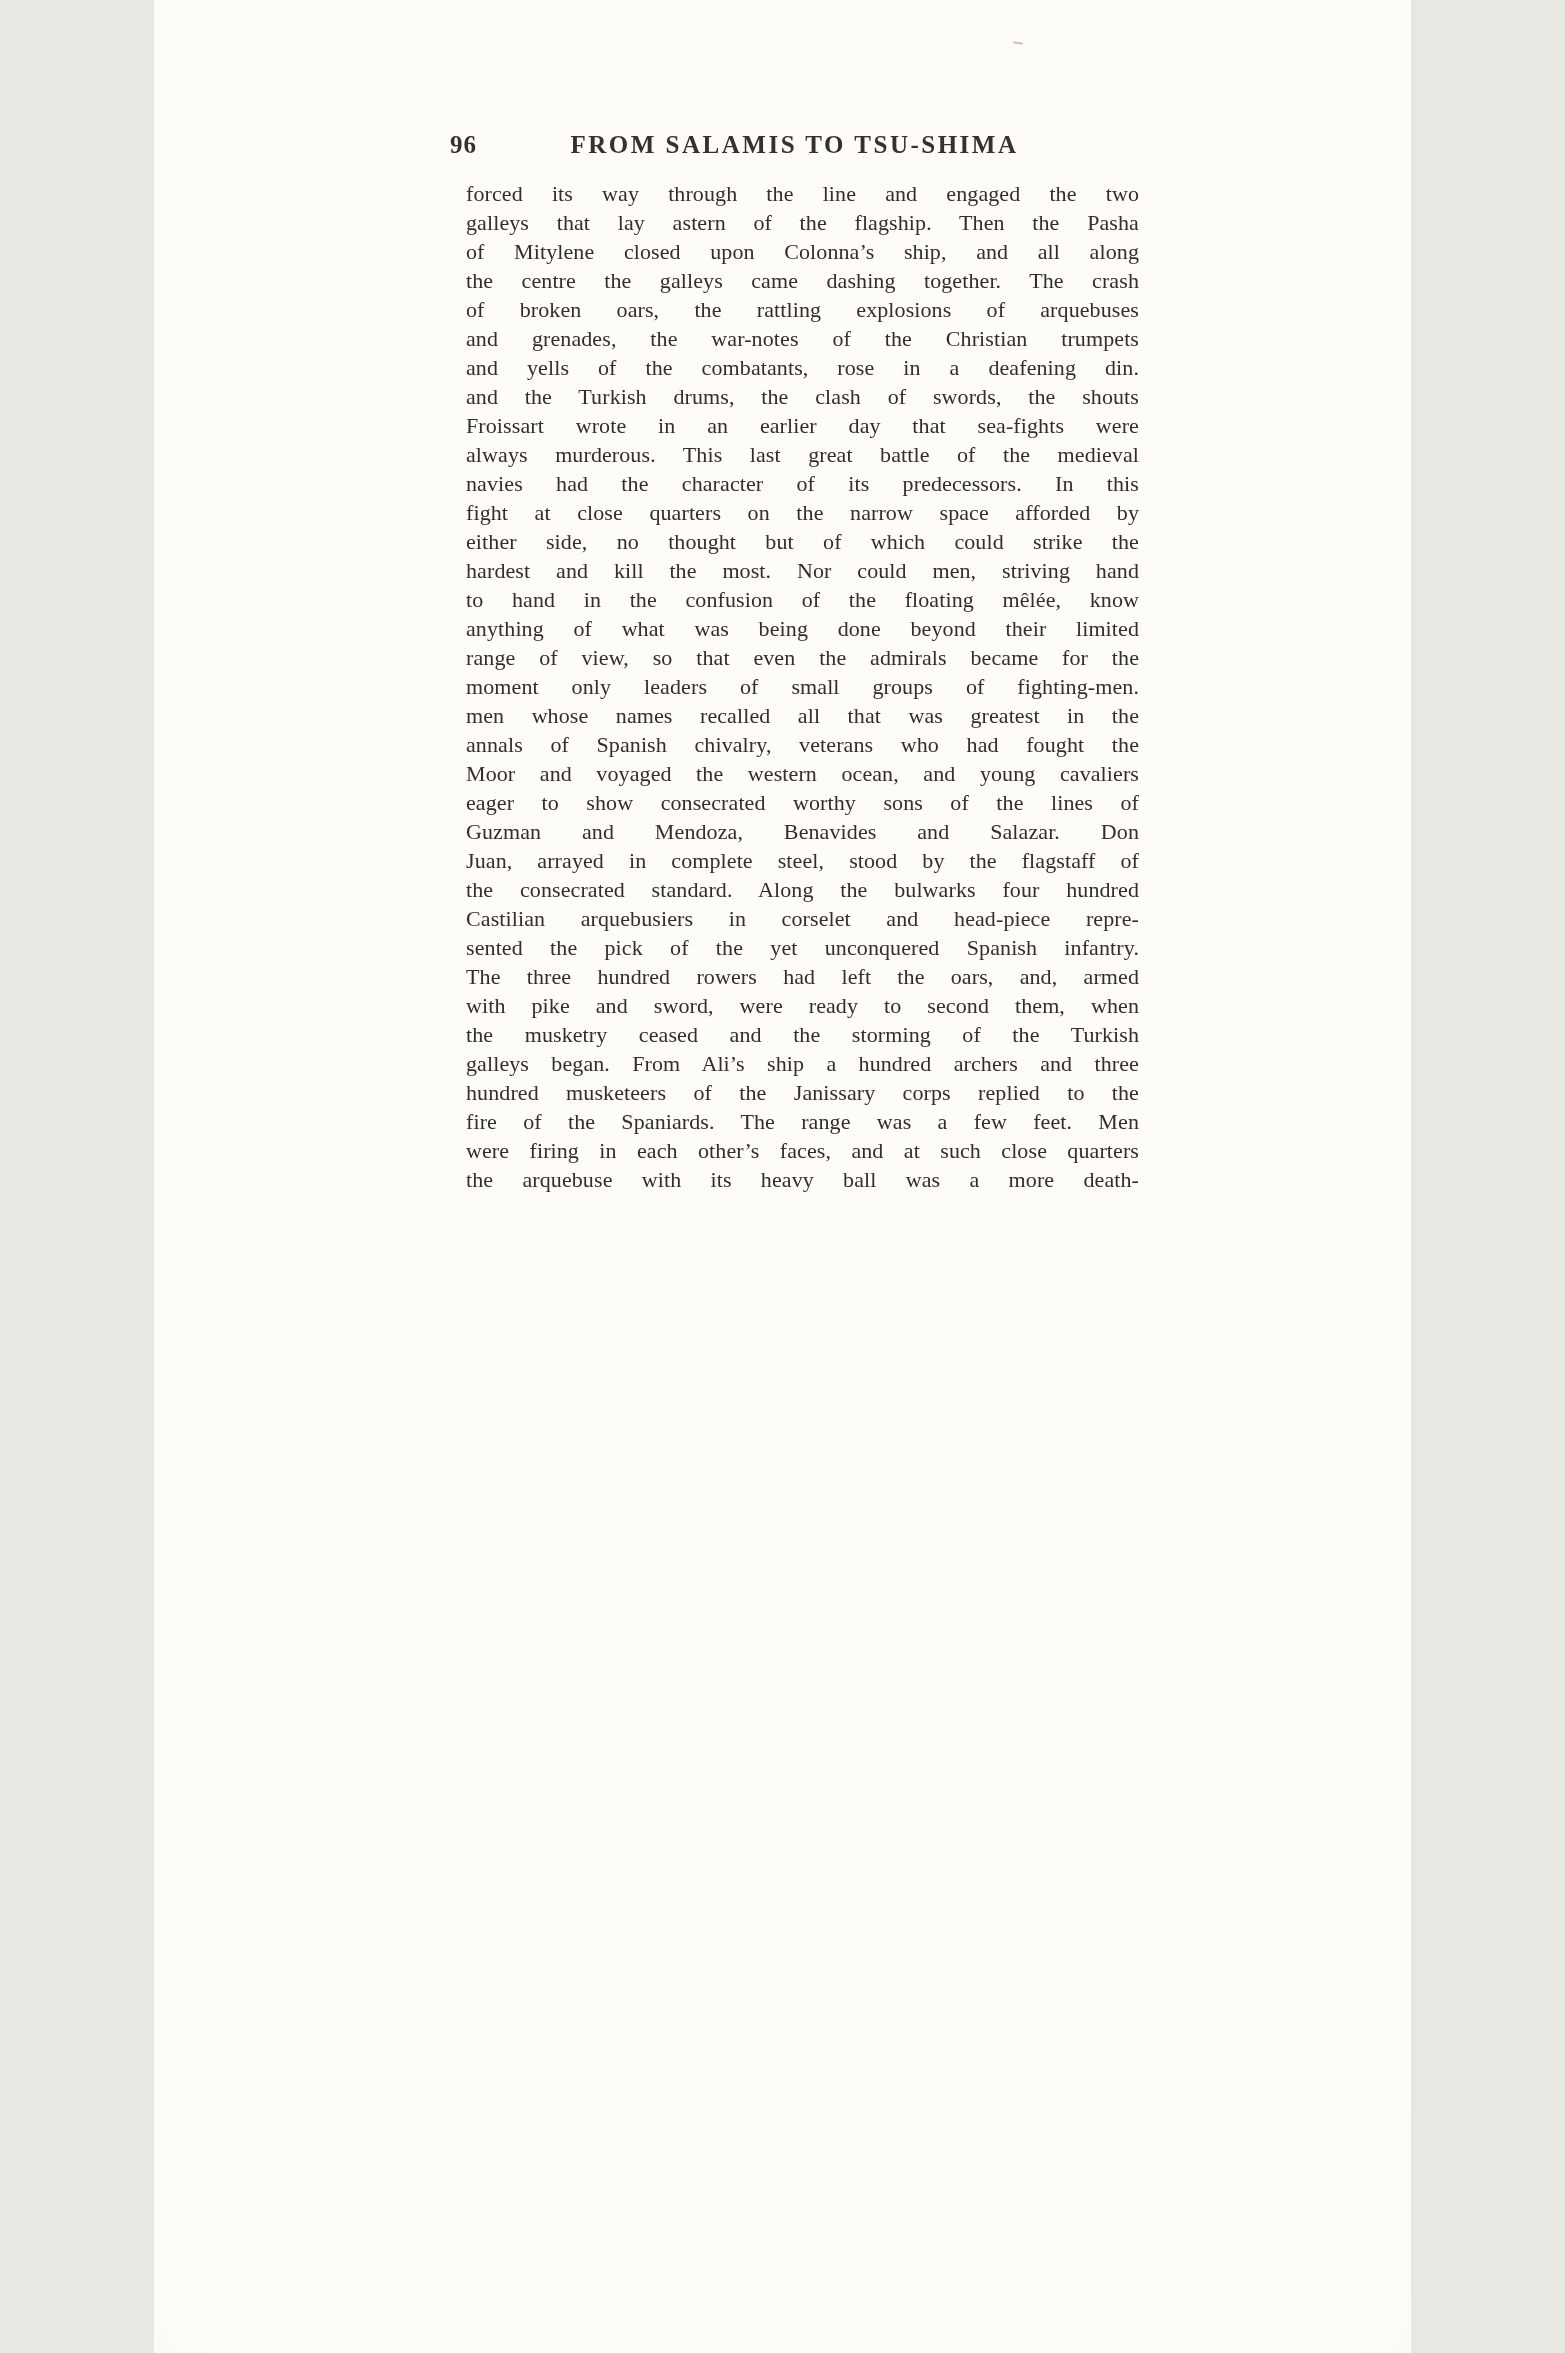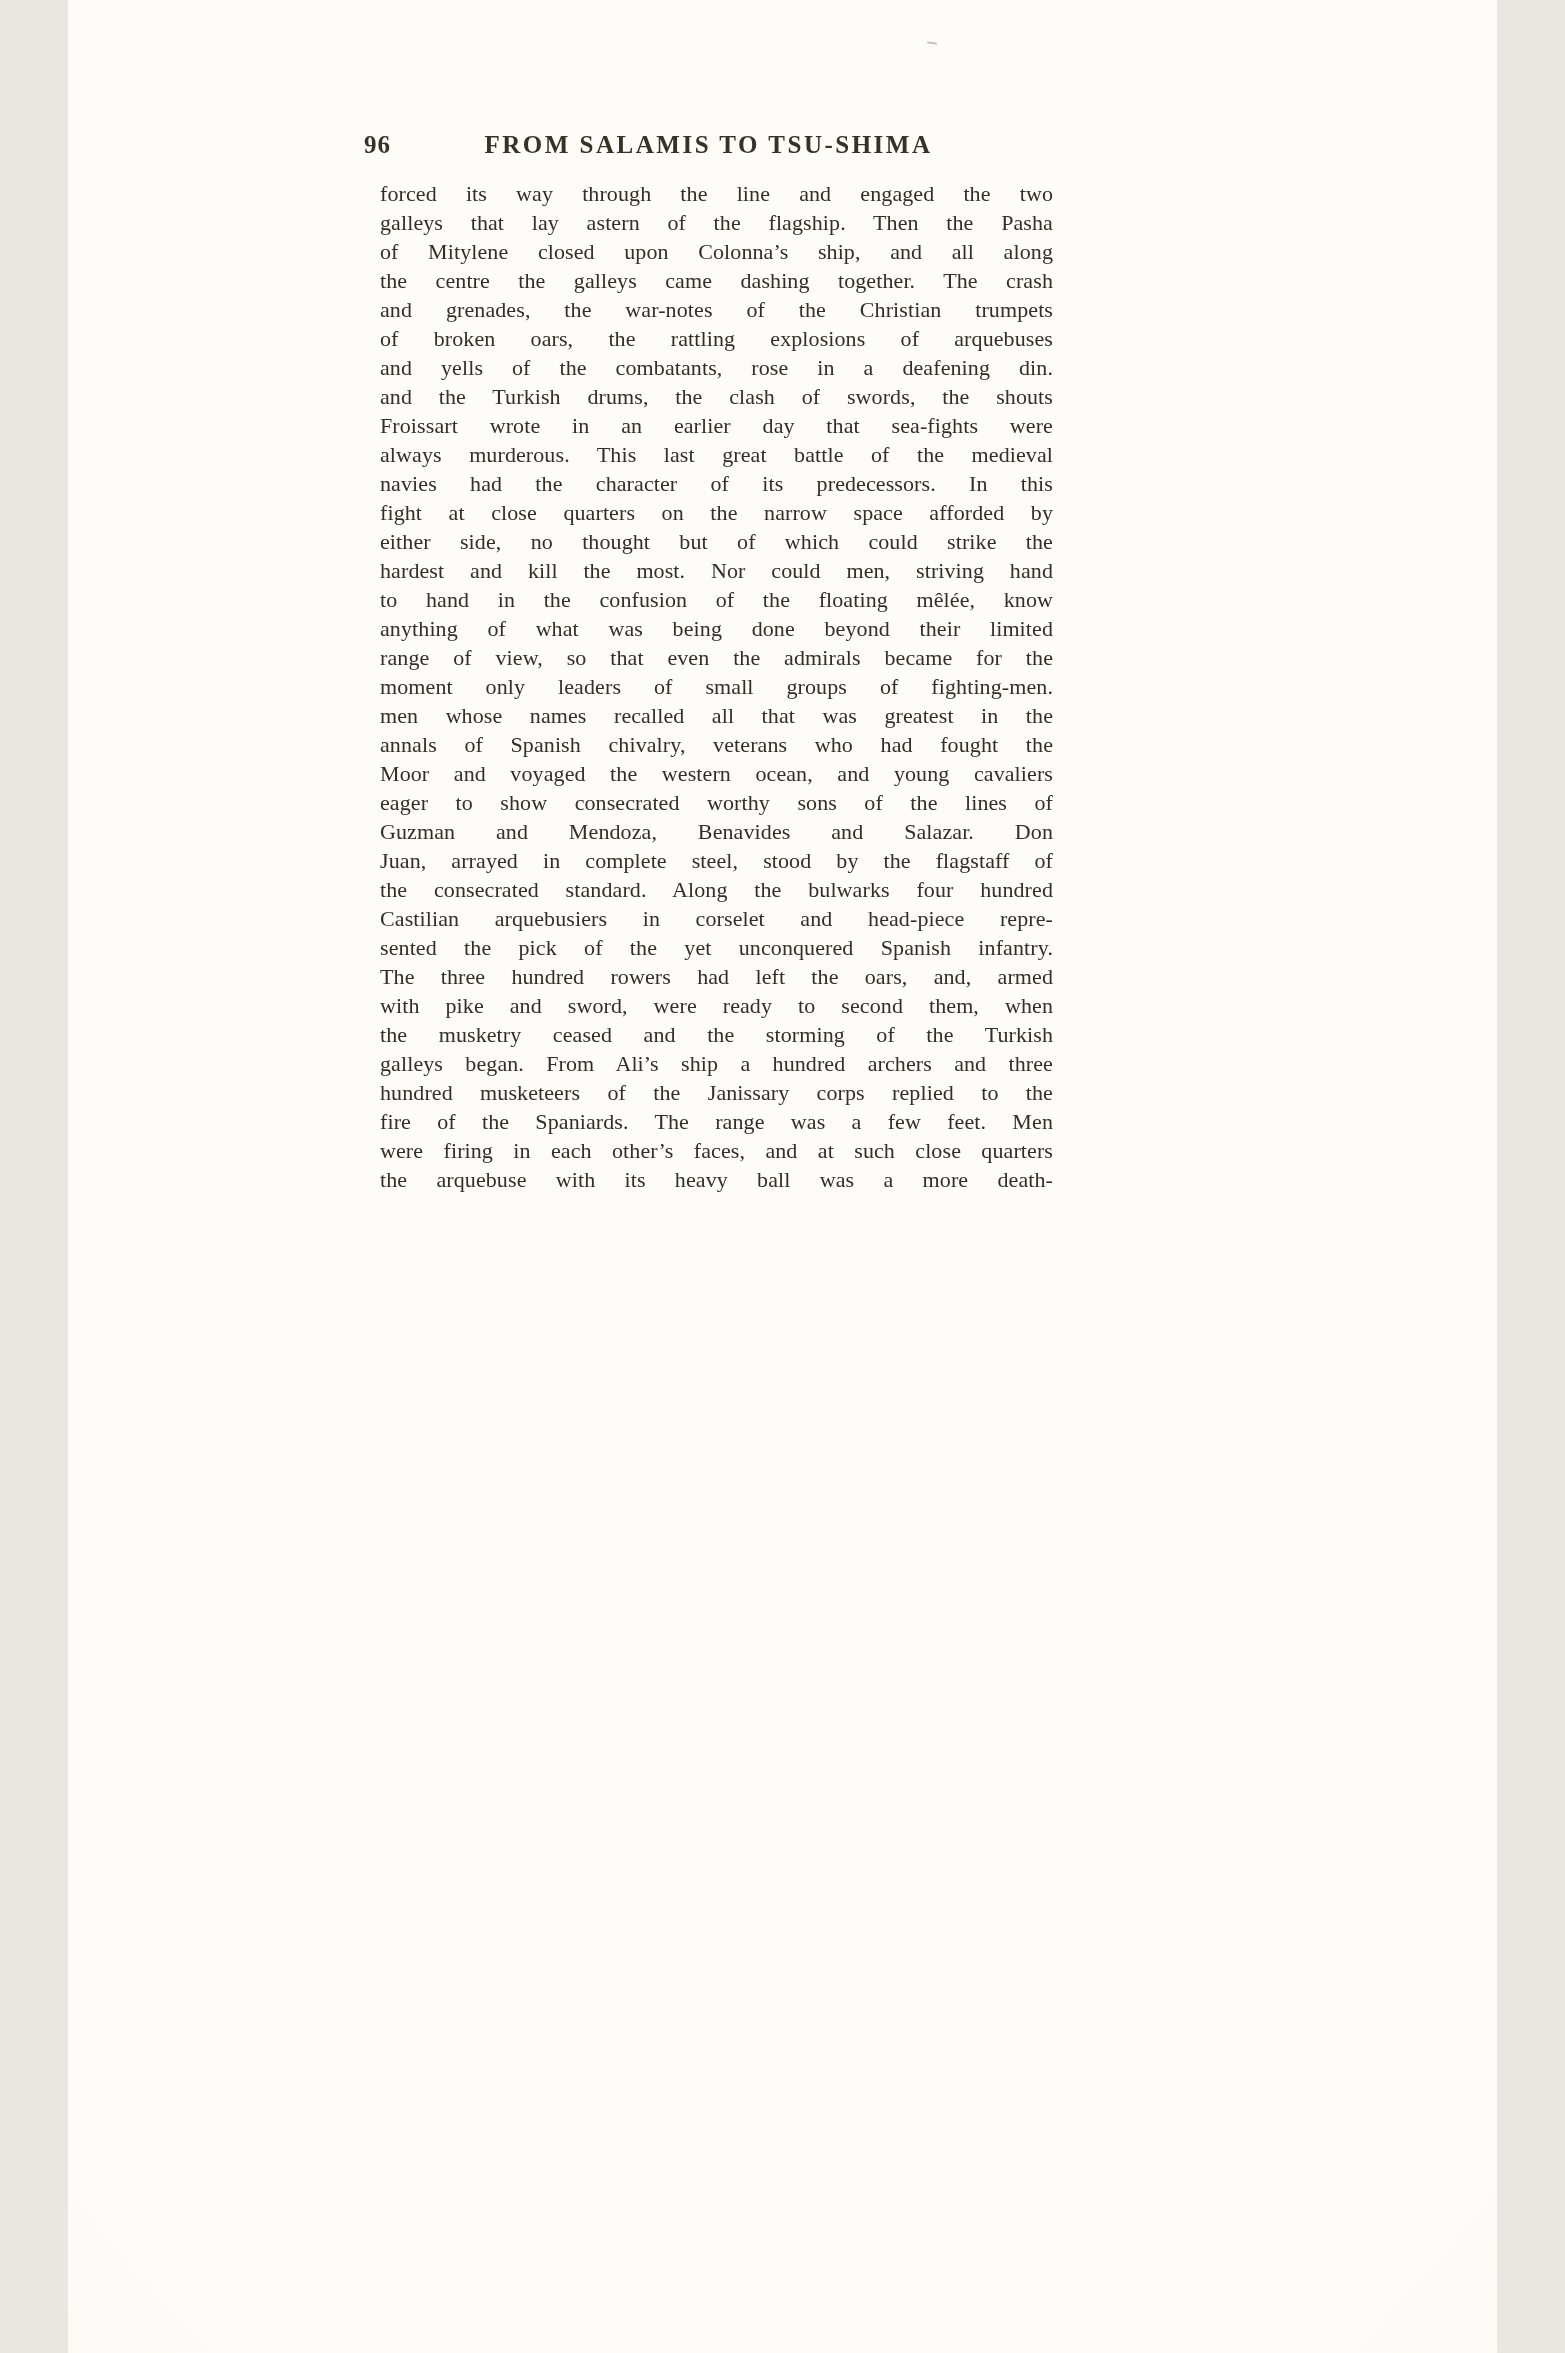--- a/index.html
+++ b/index.html
@@ -2,21 +2,21 @@
 <html><head>
 <meta charset="utf-8">
 <style>
   html, body {
     margin: 0;
     padding: 0;
     background: #e9e7e2;
   }
   .page {
     position: relative;
-    width: 1429px;
+    width: 1257px;
     height: 2353px;
     margin: 0 auto;
     background: radial-gradient(ellipse 130% 120% at 50% 42%, #fdfcf8 55%, #f4f1e9 100%);
     overflow: hidden;
     font-family: "Liberation Serif", "DejaVu Serif", serif;
     color: #312d27;
   }
   .artifact {
     position: absolute;
     top: 42px;
@@ -77,22 +77,22 @@
     <span class="page-number">96</span>
     <span class="page-title">FROM SALAMIS TO TSU-SHIMA</span>
   </header>
 
   <main class="text-block">
 
   <div class="line">forced its way through the line and engaged the two</div>
       <div class="line">galleys that lay astern of the flagship.  Then the Pasha</div>
       <div class="line">of Mitylene closed upon Colonna’s ship, and all along</div>
       <div class="line">the centre the galleys came dashing together.  The crash</div>
+      <div class="line">of broken oars, the rattling explosions of arquebuses</div>
       <div class="line">and grenades, the war-notes of the Christian trumpets</div>
-      <div class="line">of broken oars, the rattling explosions of arquebuses</div>
       <div class="line">and yells of the combatants, rose in a deafening din.</div>
       <div class="line">and the Turkish drums, the clash of swords, the shouts</div>
       <div class="line">Froissart wrote in an earlier day that sea-fights were</div>
       <div class="line">always murderous.  This last great battle of the medieval</div>
       <div class="line">navies had the character of its predecessors.  In this</div>
       <div class="line">fight at close quarters on the narrow space afforded by</div>
       <div class="line">either side, no thought but of which could strike the</div>
       <div class="line">hardest and kill the most.  Nor could men, striving hand</div>
       <div class="line">to hand in the confusion of the floating mêlée, know</div>
       <div class="line">anything of what was being done beyond their limited</div>

